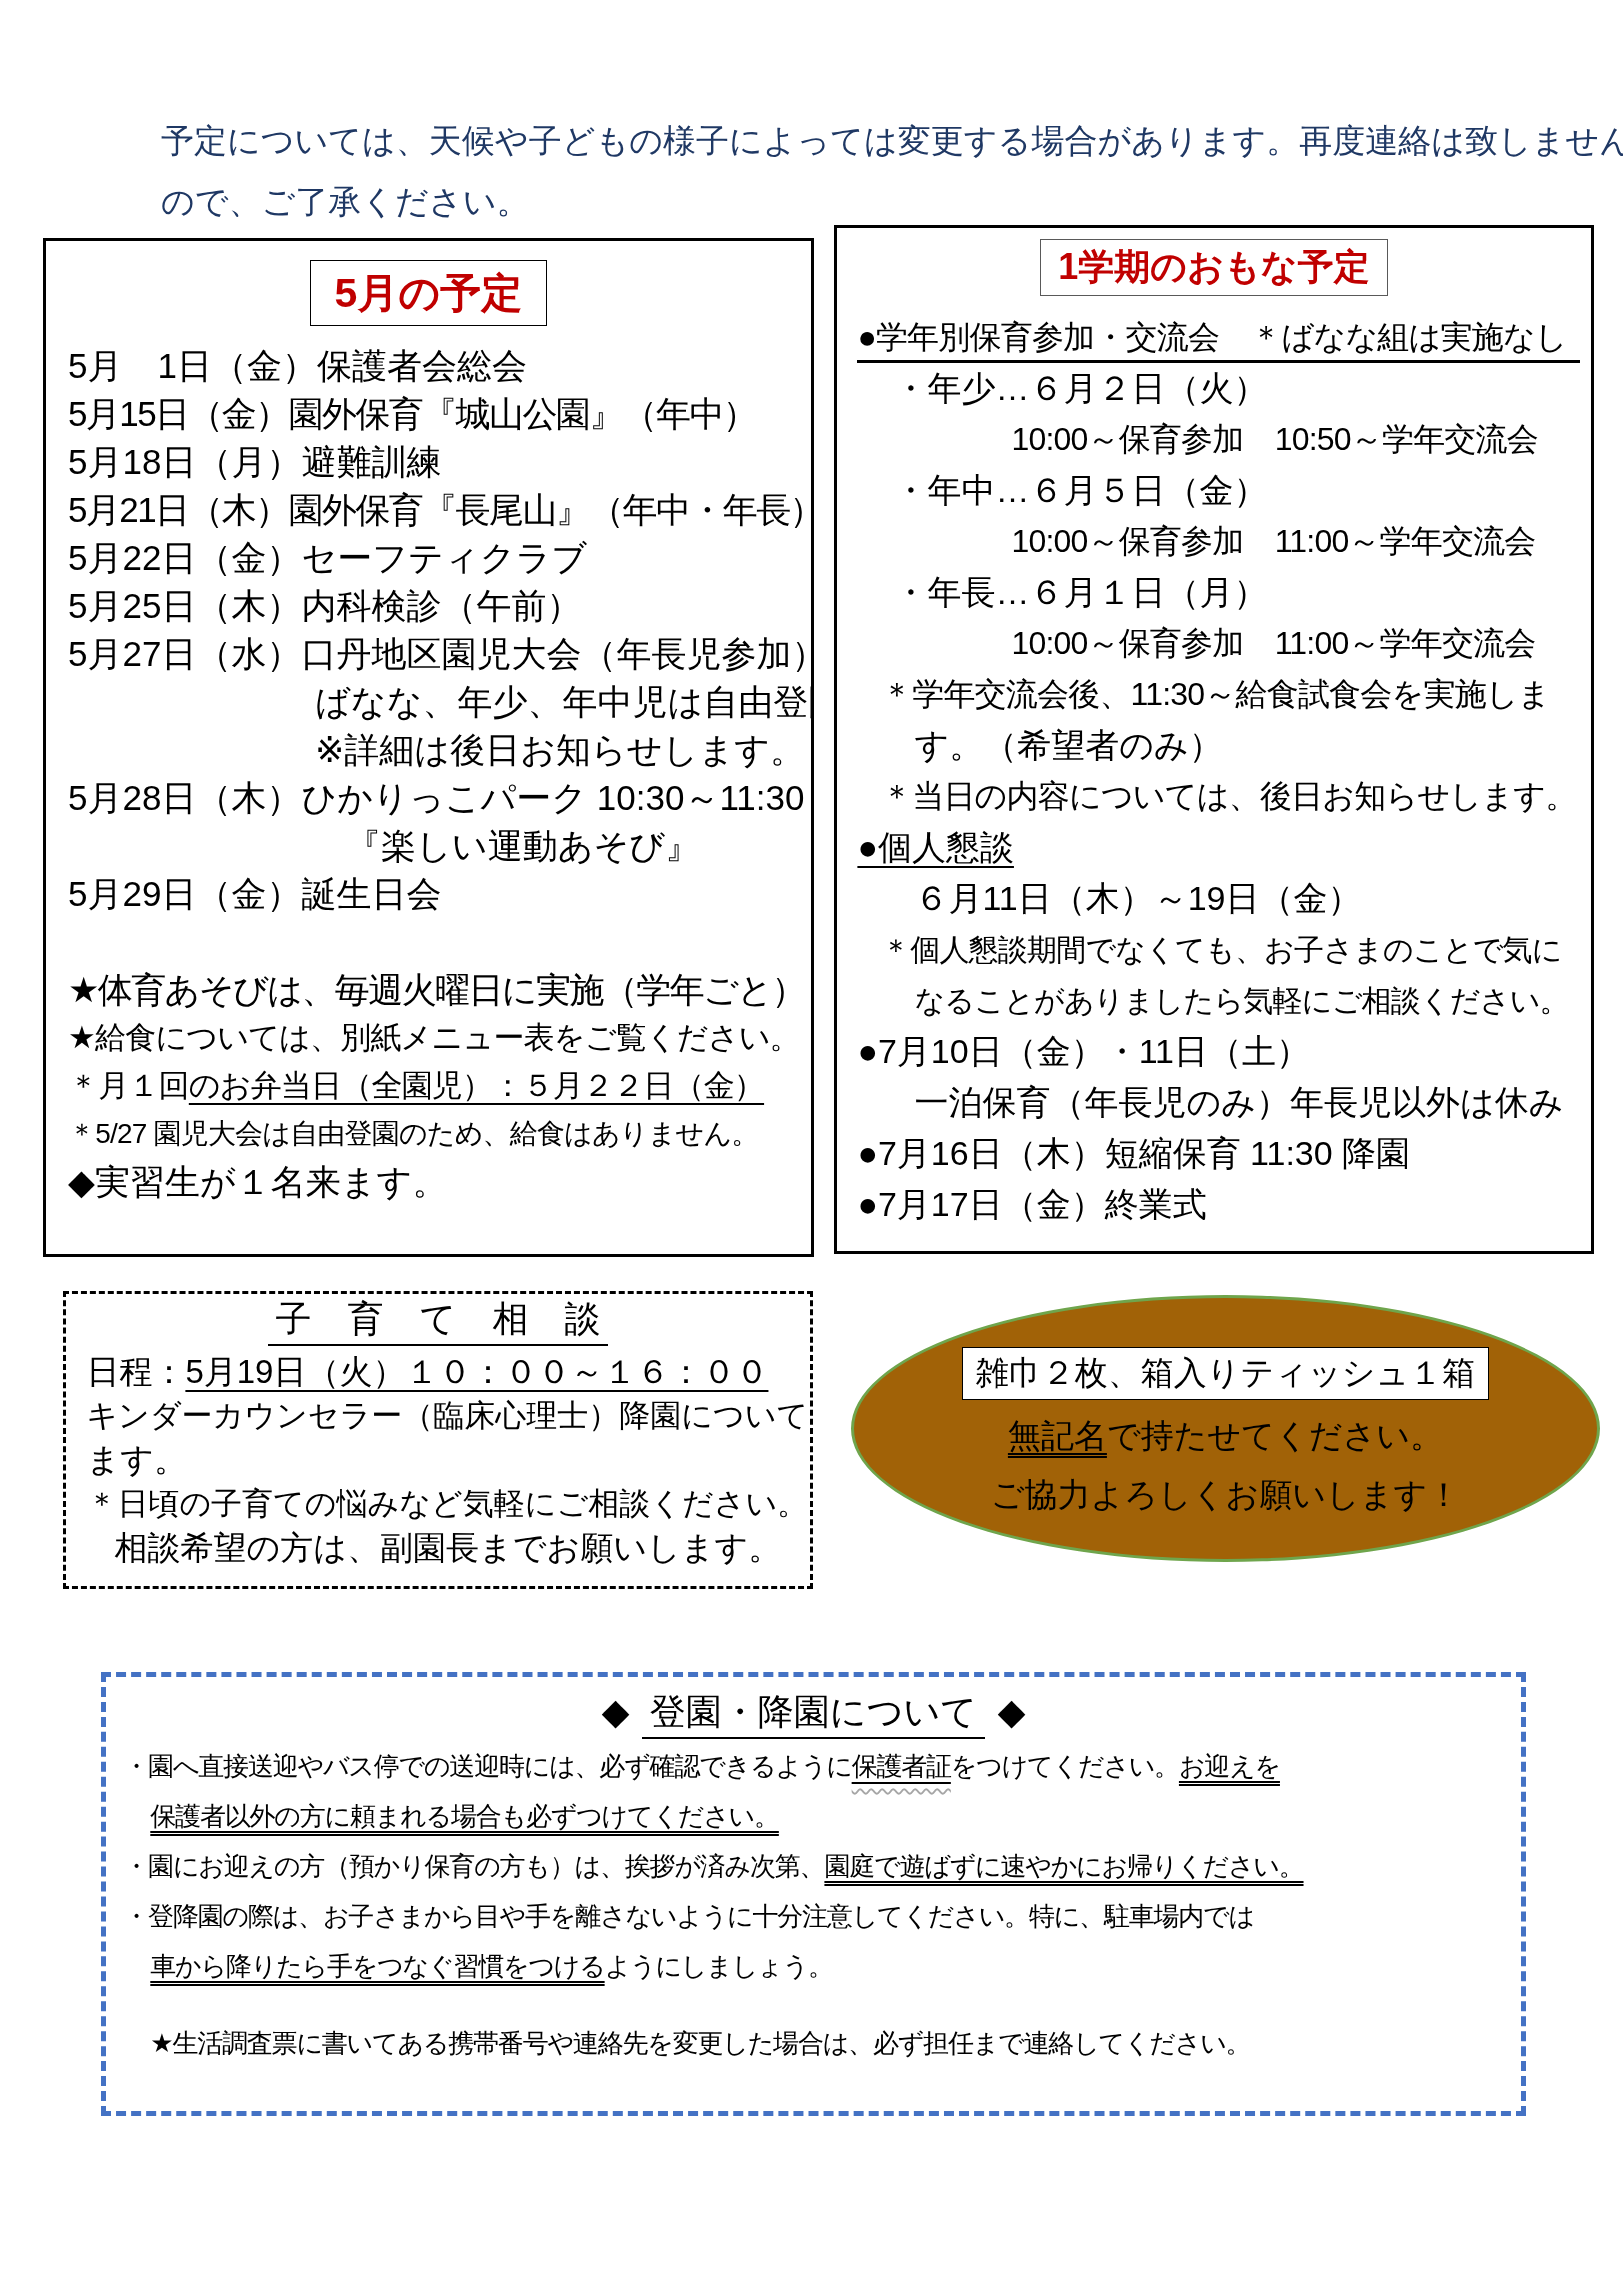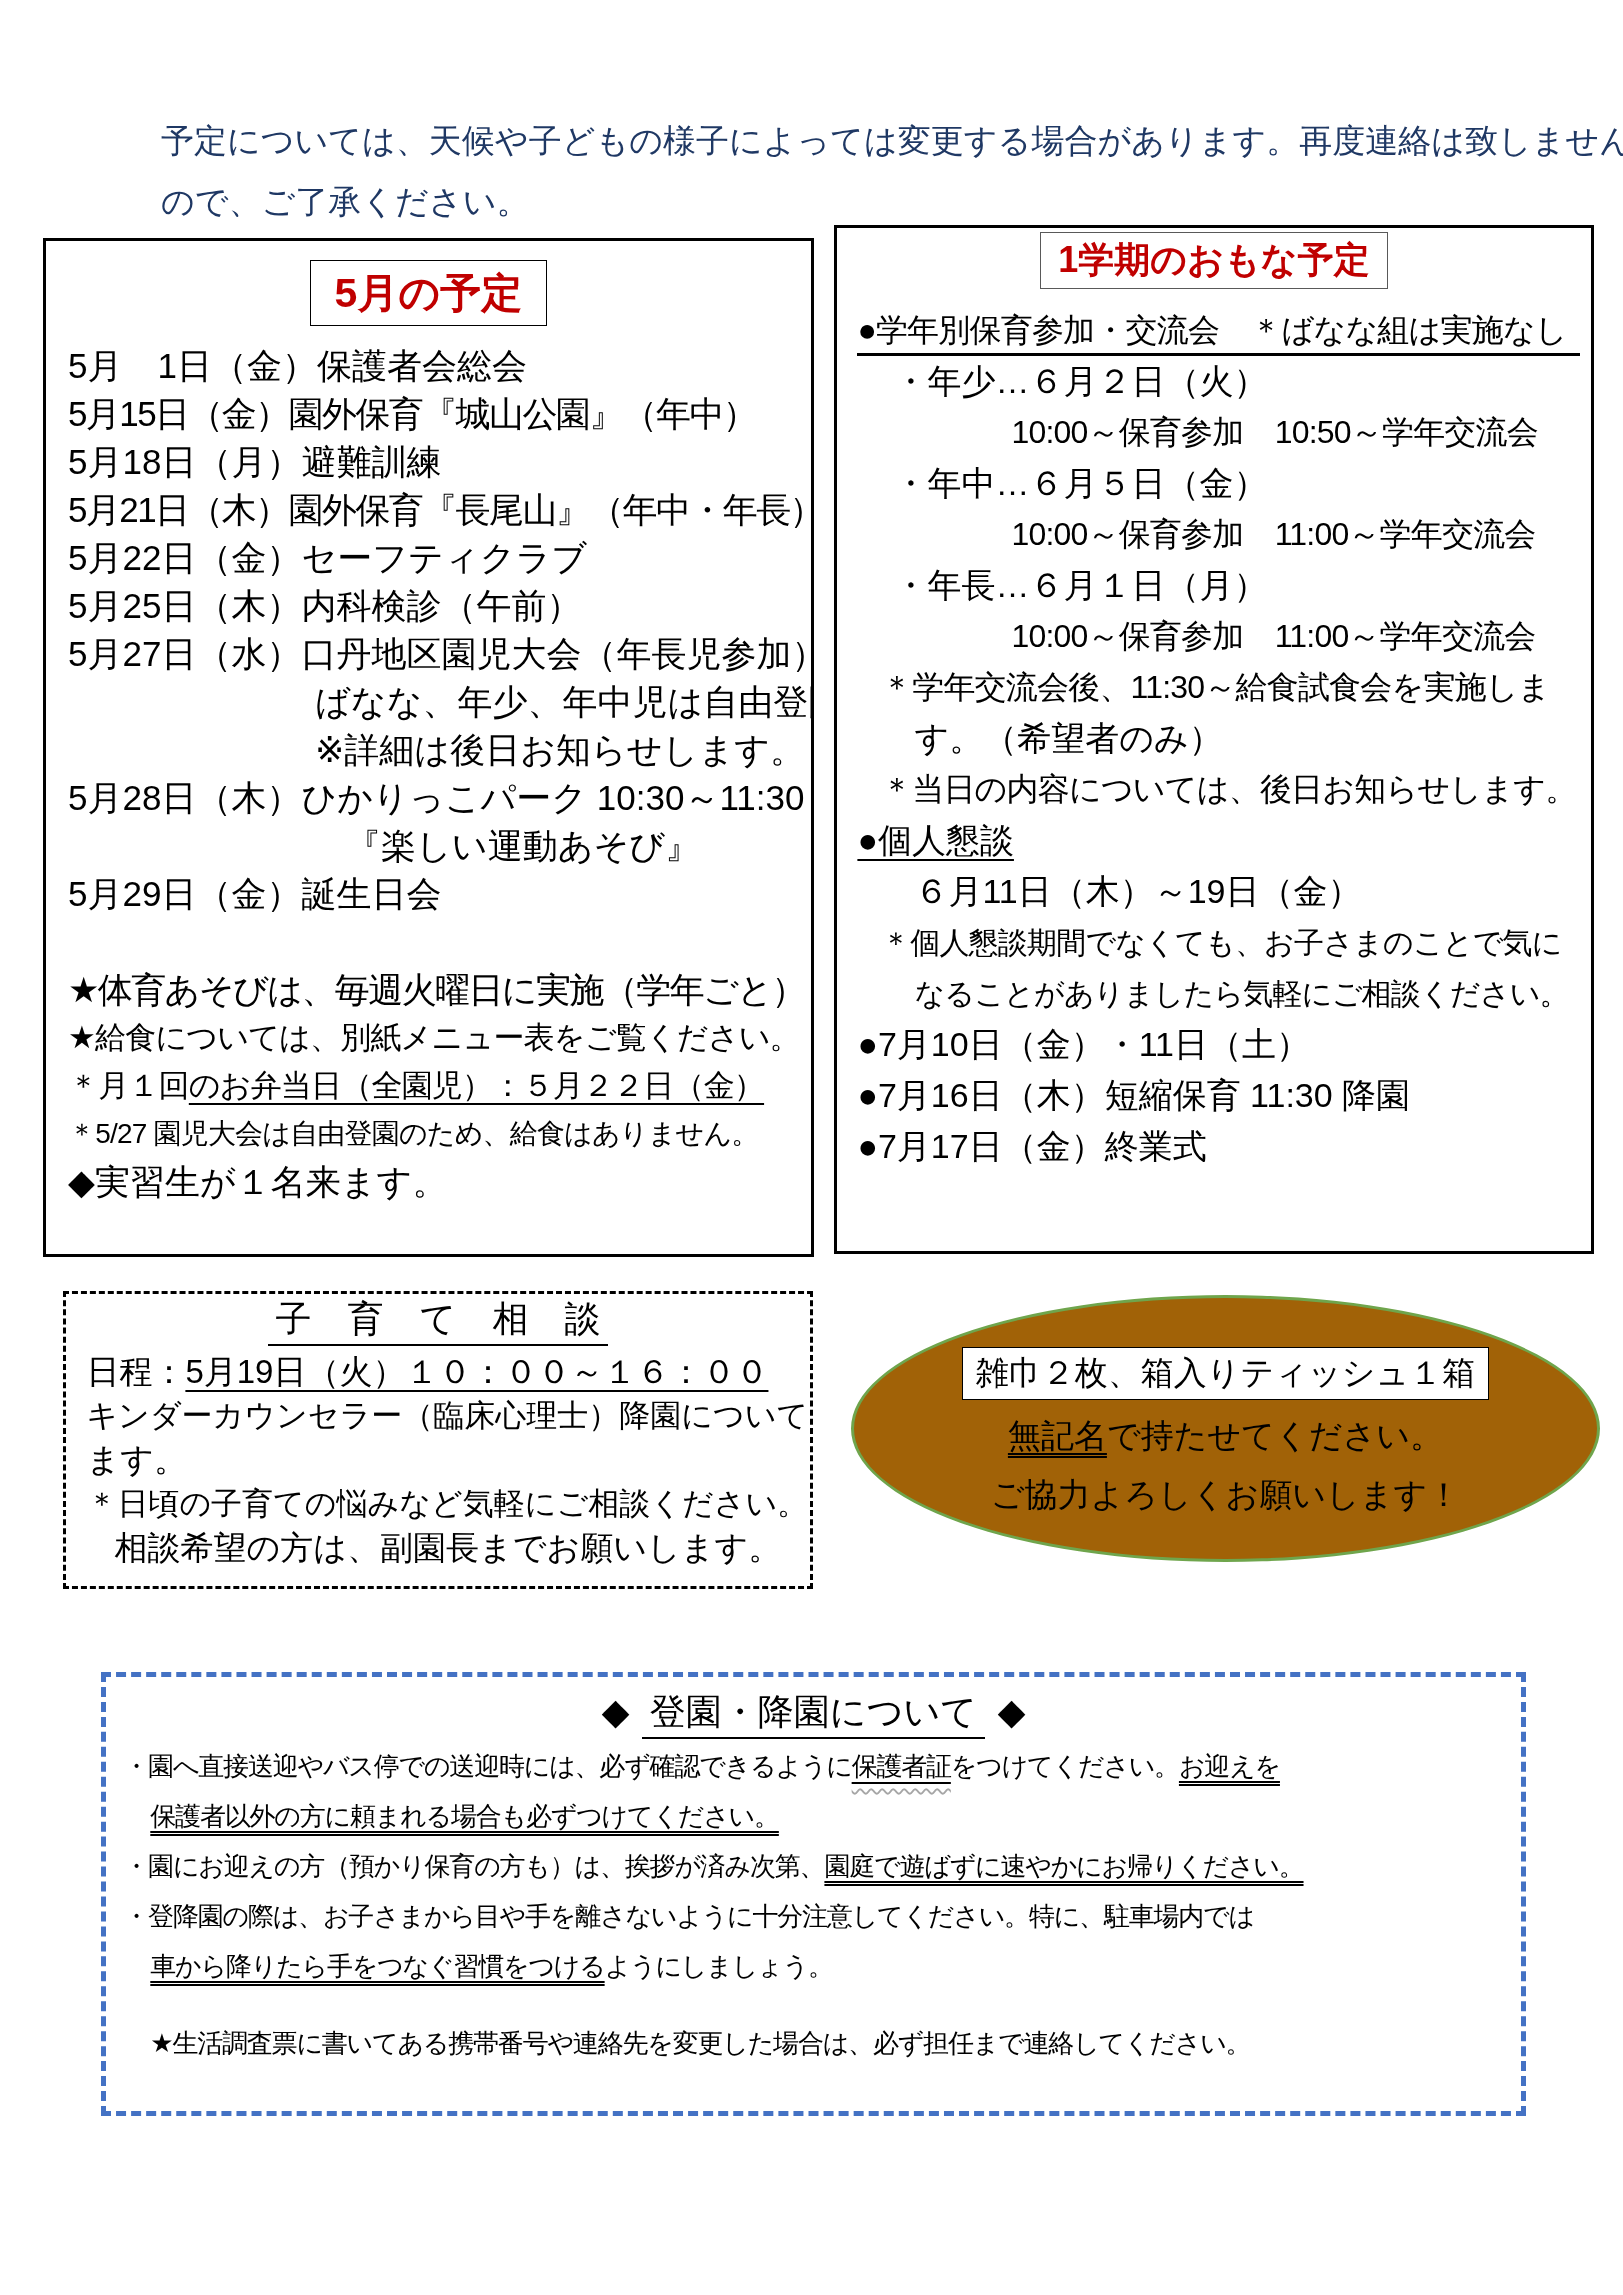--- a/index.html
+++ b/index.html
@@ -13,21 +13,21 @@
   
   .top-note { position:absolute; left:161px; top:110px; font-size:33px; line-height:61px; color:#1f3864; }
 
   
   .panel { position:absolute; background:#fff; overflow:hidden; }
   .panel.may  { left:43px;  top:238px; width:771px; height:1019px; border:3.9px solid #000; }
   .panel.term { left:834px; top:225px; width:760px; height:1029px; border:3.9px solid #000; }
 
   .title-row { text-align:center; }
   .may  .title-row { margin-top:19px; }
-  .term .title-row { margin-top:4px; }
+  .term .title-row { margin-top:11px; }
   .boxed-title { display:inline-block; border:1.6px solid #000; color:#c00000; font-weight:bold; background:#fff; }
   .may  .boxed-title { font-size:41px; padding:4.7px 23.6px; }
   .term .boxed-title { font-size:36px; padding:3.1px 17.3px; border-color:#595959; }
 
   .may-lines  { margin-top:15.7px; padding-left:22px; font-size:35px; }
   .may-lines .ln  { height:48px; line-height:48px; }
   .term-lines { margin-top:15.7px; padding-left:20.4px; font-size:34px; padding-right:11px; }
   .term-lines .ln { height:51px; line-height:51px; }
 
   
@@ -124,20 +124,21 @@
       <div class="ln t-ind1">・年長…６月１日（月）</div>
       <div class="ln t-ind2 tt">10:00～保育参加　11:00～学年交流会</div>
       <div class="ln t-ind4 tt">＊学年交流会後、11:30～給食試食会を実施しま</div>
       <div class="ln t-ind3">す。（希望者のみ）</div>
       <div class="ln t-ind4 tt">＊当日の内容については、後日お知らせします。</div>
       <div class="ln"><span class="u">●個人懇談</span></div>
       <div class="ln t-ind3">６月11日（木）～19日（金）</div>
       <div class="ln t-ind4 tt2">＊個人懇談期間でなくても、お子さまのことで気に</div>
       <div class="ln t-ind3 tt2">なることがありましたら気軽にご相談ください。</div>
       <div class="ln">●7月10日（金）・11日（土）</div>
+      <div class="ln t-ind3">一泊保育（年長児のみ）年長児以外は休み</div>
       <div class="ln">●7月16日（木）短縮保育 11:30 降園</div>
       <div class="ln">●7月17日（金）終業式</div>
     </div>
   </section>
 
   <section class="panel consult">
     <div class="consult-title">
       <span class="bu">子　育　て　相　談</span>
     </div>
     <div class="consult-lines">

